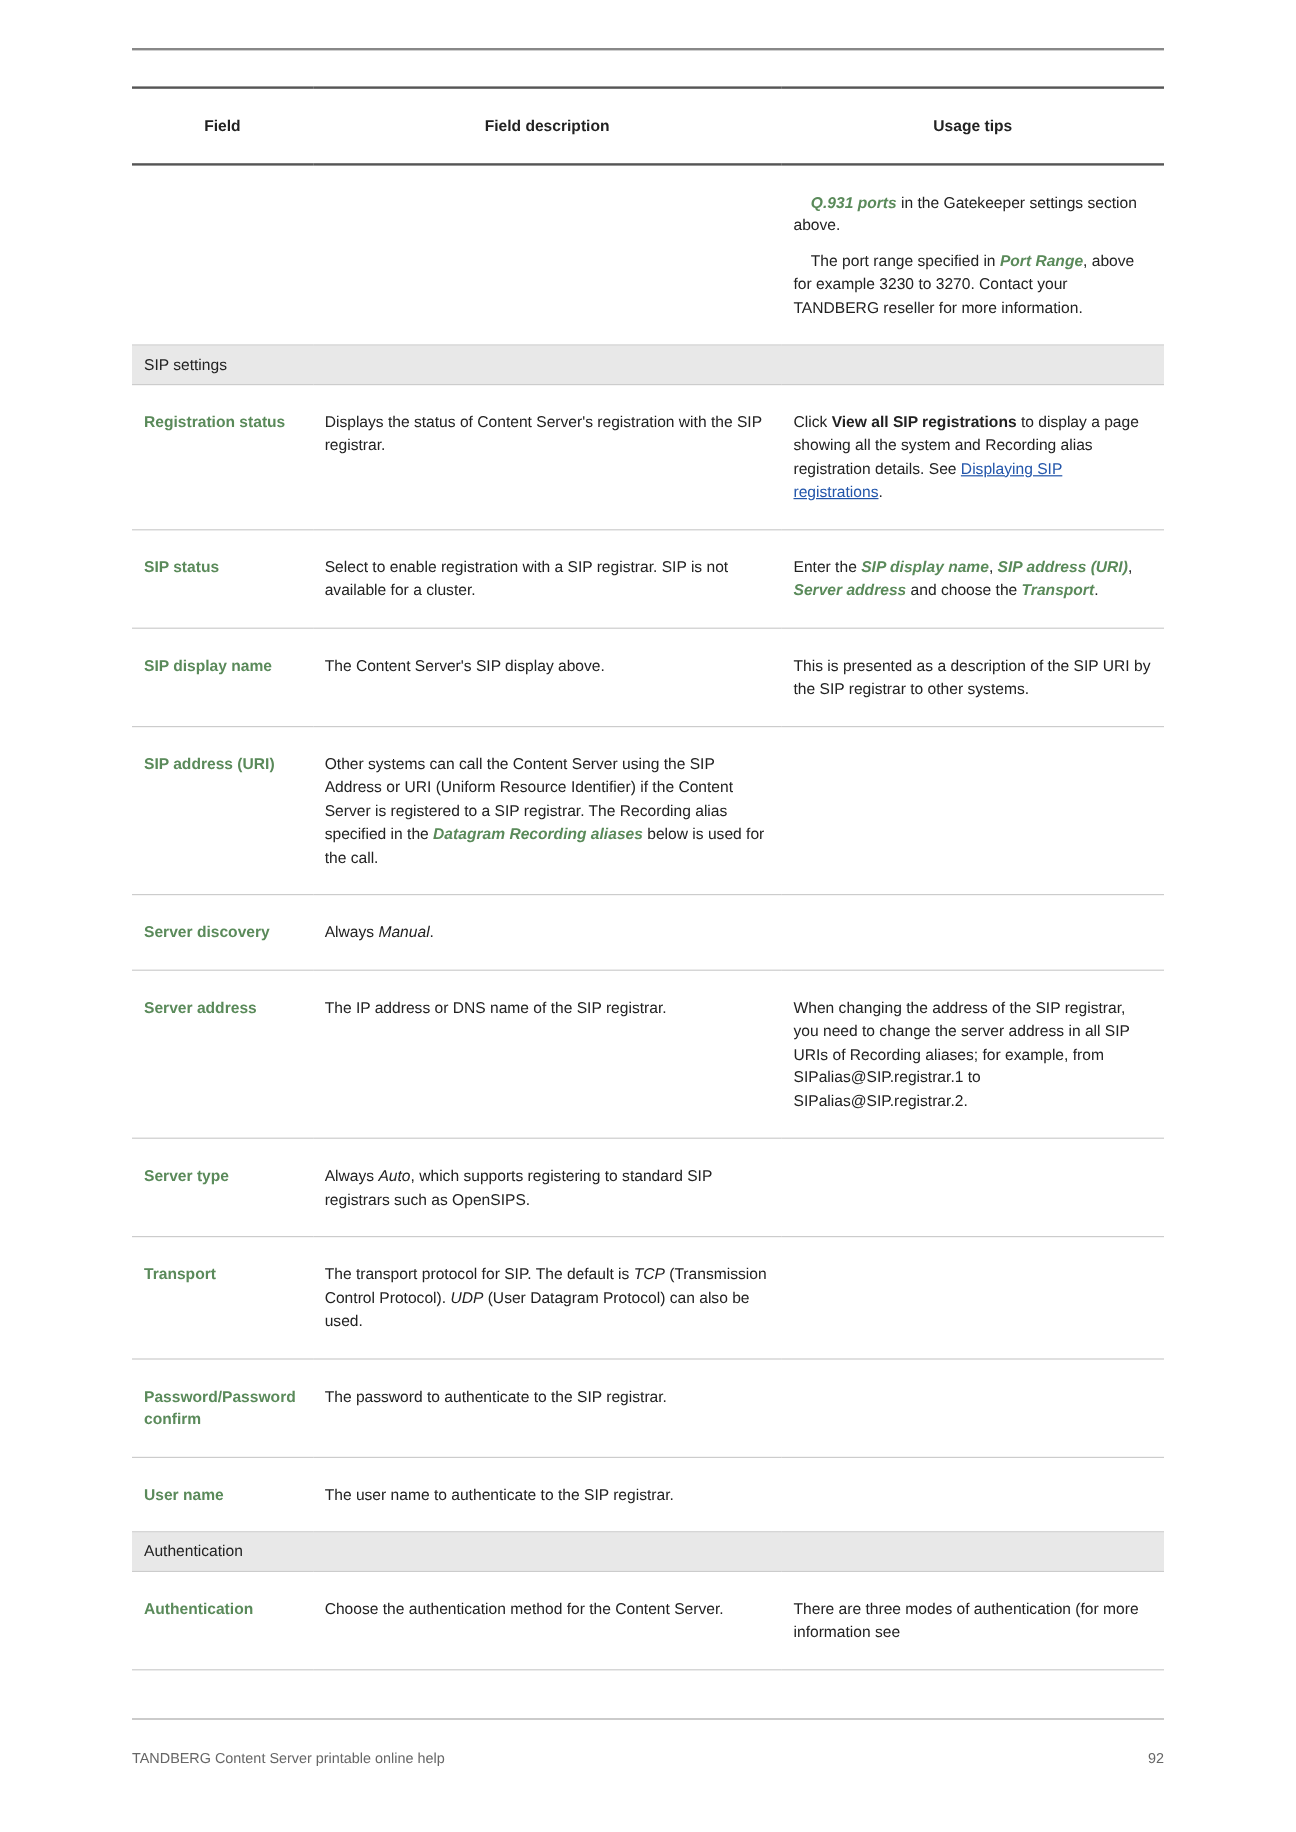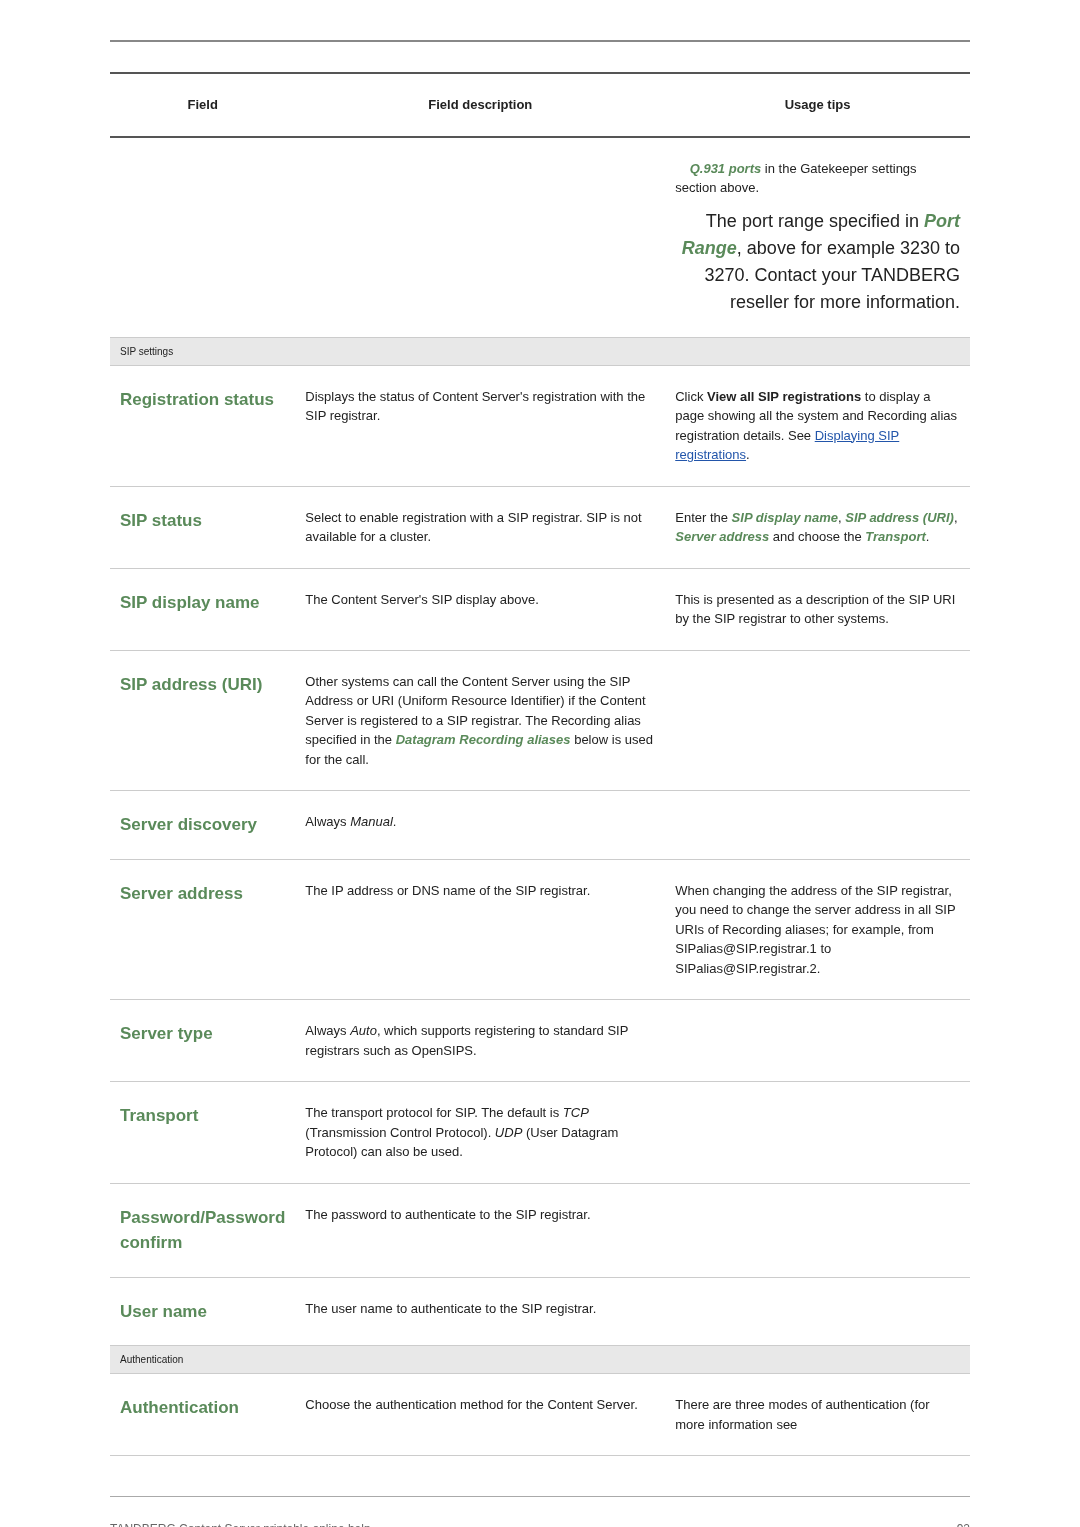--- a/index.html
+++ b/index.html
@@ -37,29 +37,29 @@
       border-top: 2px solid #555;
       border-bottom: 2px solid #555;
       background: #fff;
       font-size: 13px;
     }
     .col-field { width: 120px; }
     .col-desc { width: 380px; }
     .col-usage { width: 310px; }
     .section-row td {
       background: #e8e8e8;
-      font-size: 10px;
+      font-size: 13px;
       padding: 6px 10px;
       border-bottom: 1px solid #ccc;
       border-top: 1px solid #ccc;
     }
     .field-name {
       color: #5a8a5a;
       font-weight: bold;
-      font-size: 17px;
+      font-size: 13px;
     }
     .link-text {
       color: #5a8a5a;
       font-weight: bold;
       font-style: italic;
       text-decoration: none;
     }
     .link-blue {
       color: #2255aa;
       text-decoration: underline;
@@ -97,21 +97,21 @@
     <tbody>
 
       <tr>
         <td></td>
         <td></td>
         <td>
           <p style="margin-bottom:10px; font-size:13px;">
             &nbsp;&nbsp;&nbsp;&nbsp;<span class="q931">Q.931 ports</span>
             <span> in the Gatekeeper settings section above.</span>
           </p>
-          <p style="font-size:18px;text-align:right;">
+          <p style="font-size:13px;">
             &nbsp;&nbsp;&nbsp;&nbsp;The port range specified in <span class="link-text">Port Range</span>, above for example 3230 to 3270. Contact your TANDBERG reseller for more information.
           </p>
         </td>
       </tr>
 
       <tr class="section-row">
         <td colspan="3">SIP settings</td>
       </tr>
 
       <tr>

